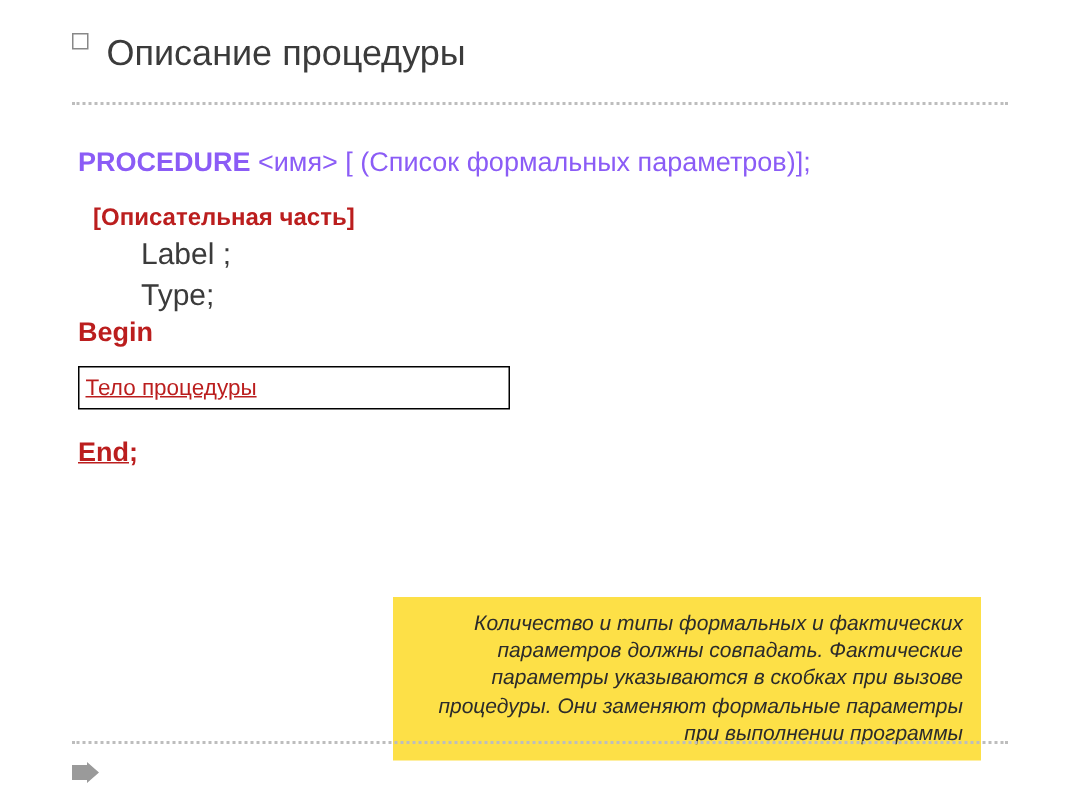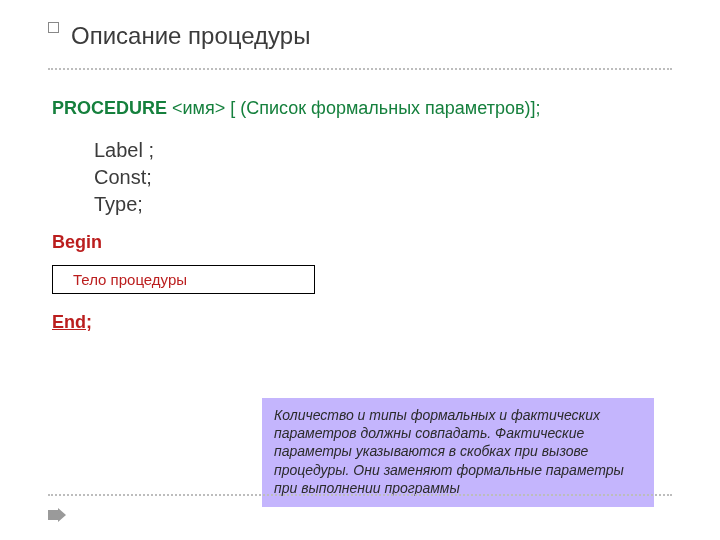--- a/index.html
+++ b/index.html
@@ -36,21 +36,21 @@
   }
   .hr {
     border: none;
     border-top: 2px dotted #bdbdbd;
     margin: 0;
   }
   .content {
     padding: 26px 0 0 4px;
   }
   .proc-line {
-    color: #15803d;
+    color: #8b5cf6;
     font-size: 18px;
     line-height: 1.4;
   }
   .proc-kw { font-weight: 700; }
   .desc-block {
     margin-top: 16px;
     margin-left: 10px;
   }
   .desc-head {
     color: #bb1e1e;
@@ -61,43 +61,44 @@
   .decl-line {
     color: #3b3b3b;
     font-size: 20px;
     margin-left: 32px;
     line-height: 1.35;
   }
   .begin-end {
     color: #bb1e1e;
     font-weight: 700;
     font-size: 18px;
-    margin-top: 14px;
     margin-left: 0;
   }
   .body-box {
     border: 1px solid #000;
-    width: 263px;
-    padding: 5px 20px;
+    width: 288px;
+    padding: 5px 4px;
     margin: 12px 0 0 0;
     font-size: 15px;
     color: #bb1e1e;
     background: #ffffff;
+    text-decoration: underline;
   }
   .note-box {
     position: absolute;
     left: 262px;
     top: 398px;
     width: 392px;
-    background: #c4b5fd;
+    background: #fde047;
     color: #2b2b2b;
     font-style: italic;
     font-size: 14px;
     line-height: 1.3;
     padding: 8px 12px 10px 12px;
+    text-align: right;
   }
   .footer-hr {
     position: absolute;
     left: 48px;
     right: 48px;
     bottom: 36px;
     border: none;
     border-top: 2px dotted #bdbdbd;
   }
   .footer-arrow {
@@ -119,22 +120,22 @@
 
   <hr class="hr">
 
   <div class="content">
 
     <div class="proc-line">
       <span class="proc-kw">PROCEDURE</span><span>  &lt;имя&gt; [ (Список формальных параметров)];</span>
     </div>
 
     <div class="desc-block">
+      <div class="desc-head">[Описательная часть]</div>
       <div class="decl-line">Label ;</div>
-      <div class="decl-line">Const;</div>
       <div class="decl-line">Type;</div>
     </div>
 
     <div class="begin-end">Begin</div>
 
     <div class="body-box">
       <span>Тело процедуры</span>
     </div>
 
     <div class="begin-end" style="margin-top:18px;text-decoration:underline;">End;</div>

